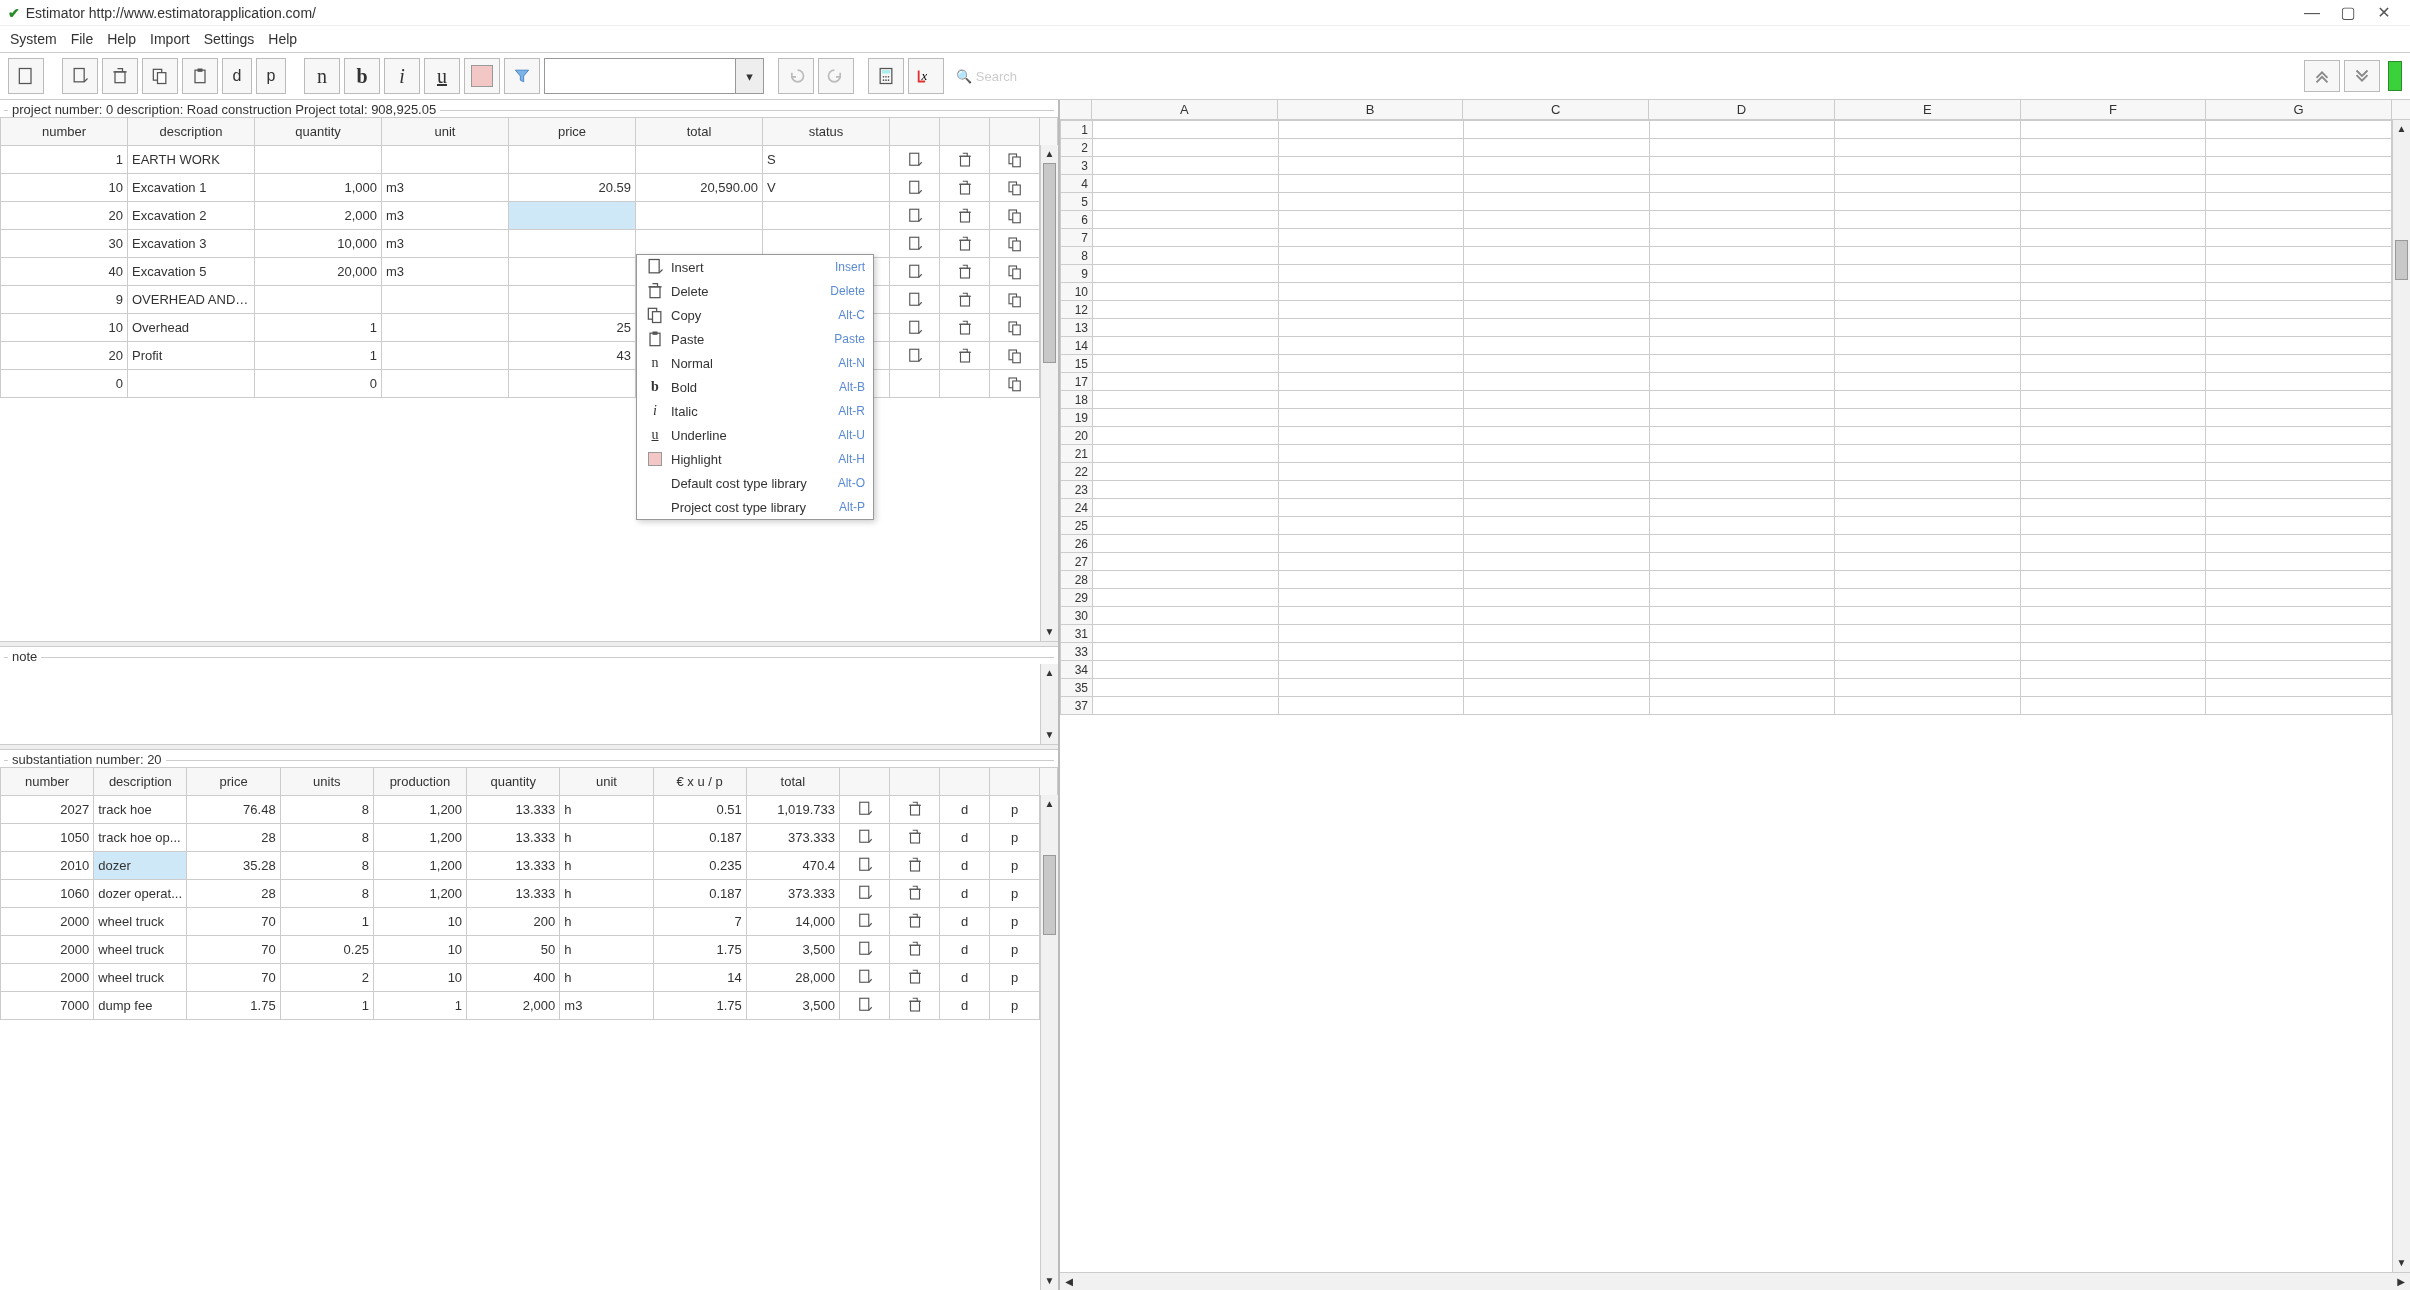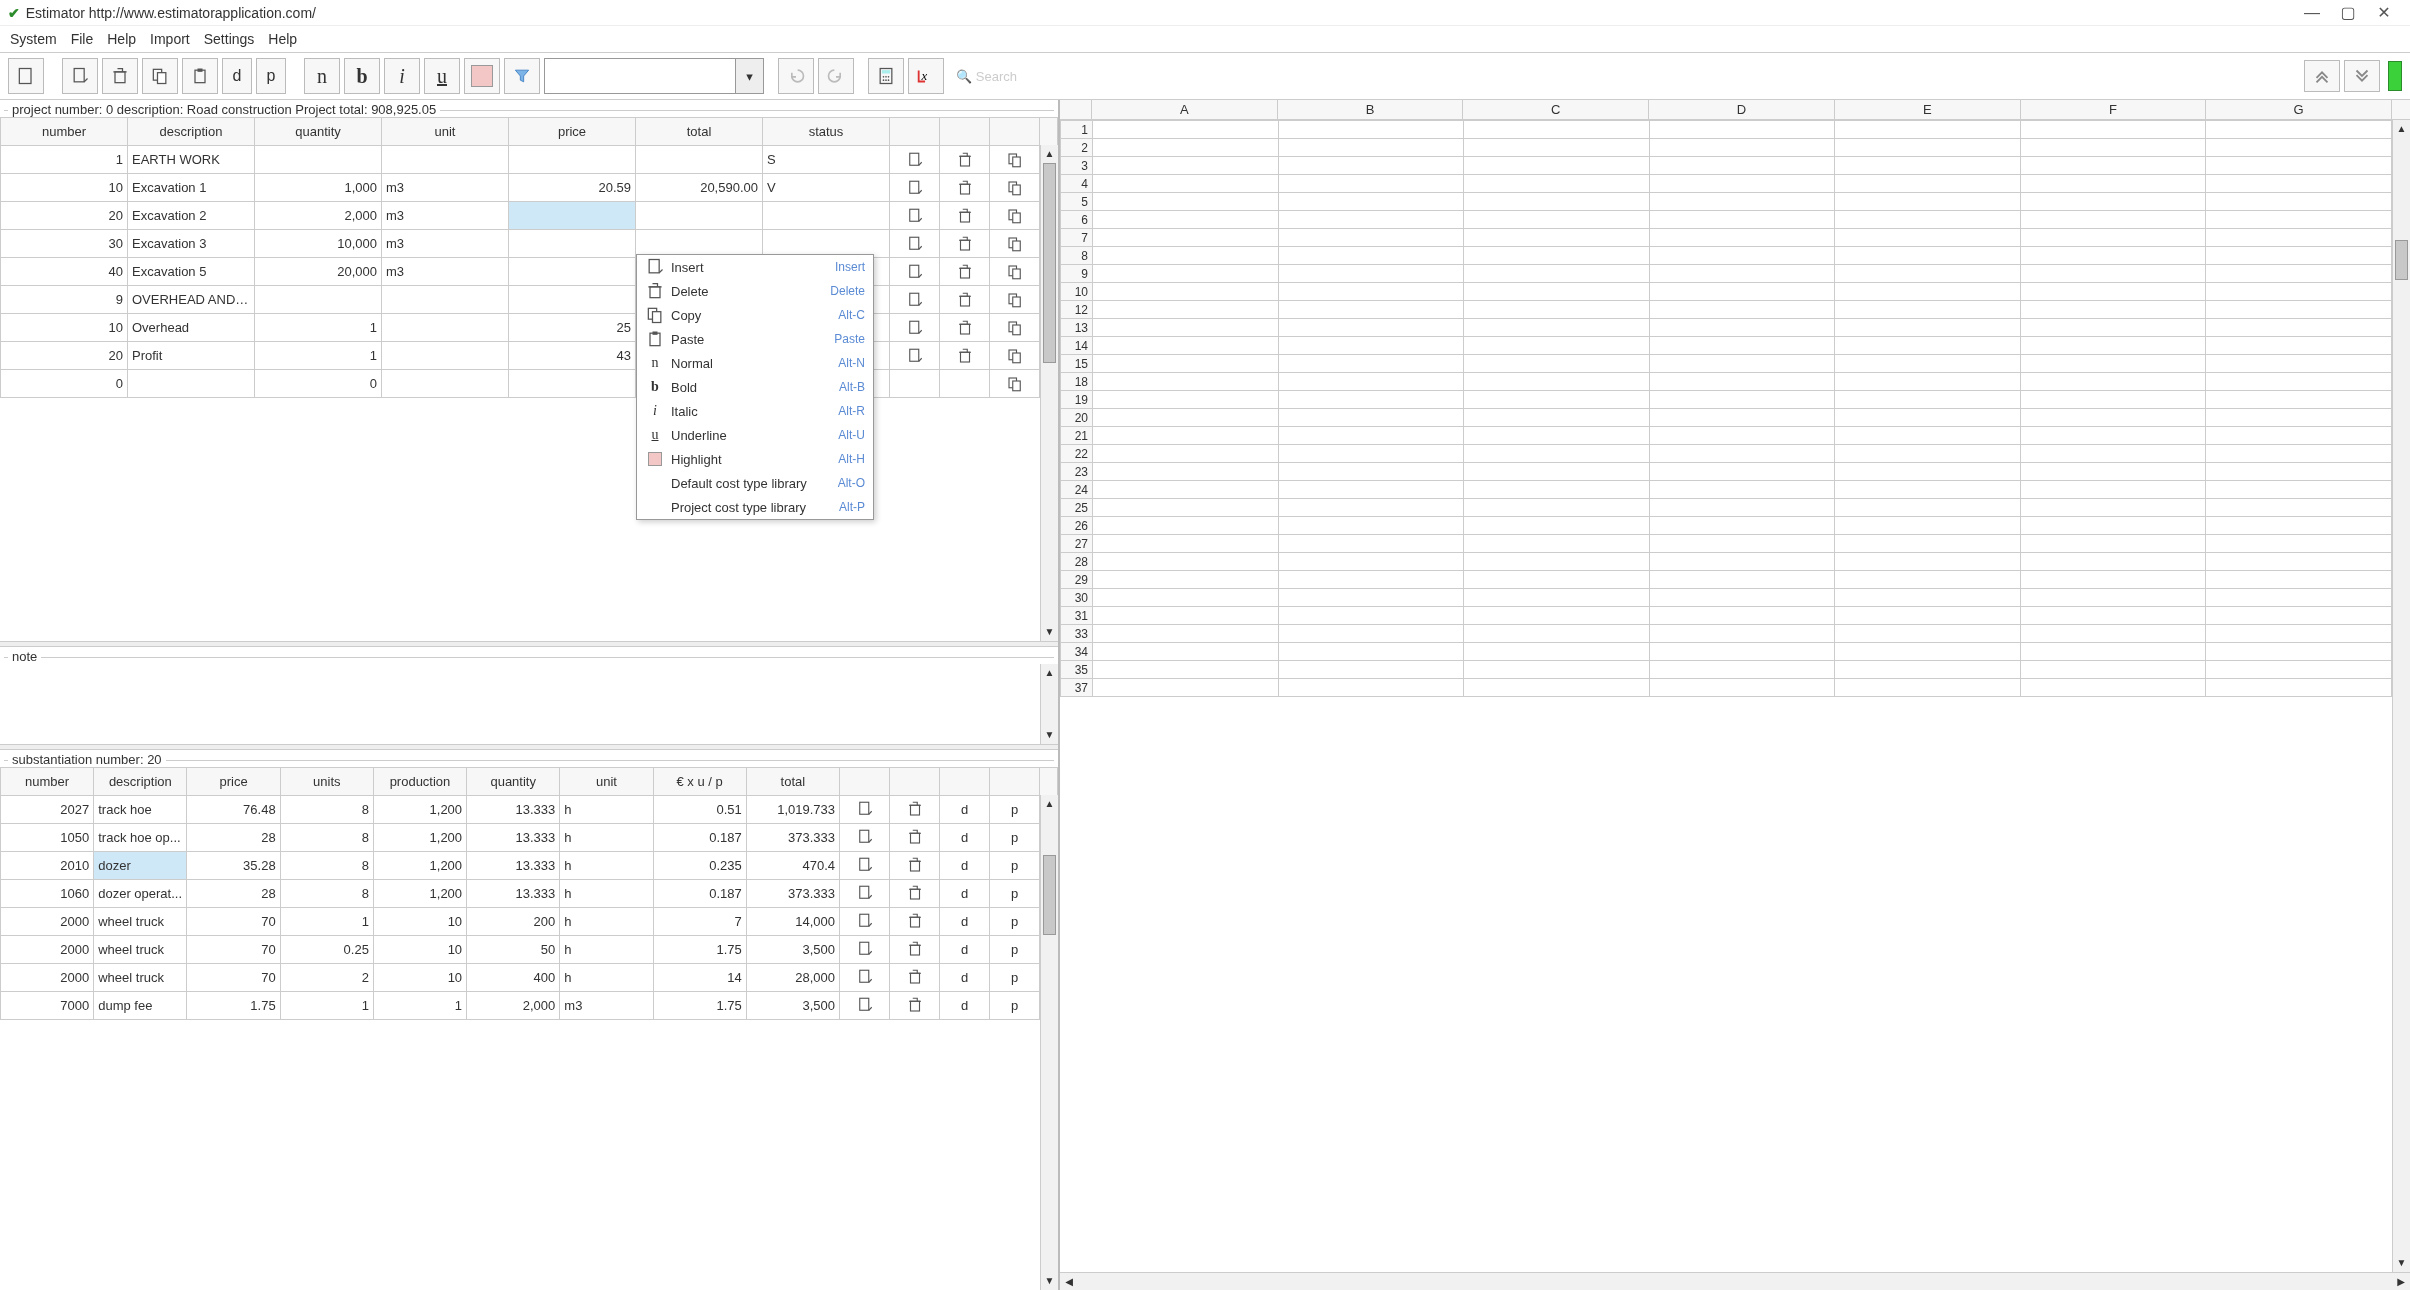--- a/index.html
+++ b/index.html
@@ -880,20 +880,31 @@
                 <td></td>
                 <td></td>
                 <td></td>
                 <td></td>
                 <td></td>
                 <td></td>
                 <td></td>
                 <td style="width:18px;border:none"></td>
               </tr>
               <tr>
+                <td class="rh">17</td>
+                <td></td>
+                <td></td>
+                <td></td>
+                <td></td>
+                <td></td>
+                <td></td>
+                <td></td>
+                <td style="width:18px;border:none"></td>
+              </tr>
+              <tr>
                 <td class="rh">18</td>
                 <td></td>
                 <td></td>
                 <td></td>
                 <td></td>
                 <td></td>
                 <td></td>
                 <td></td>
                 <td style="width:18px;border:none"></td>
               </tr>

